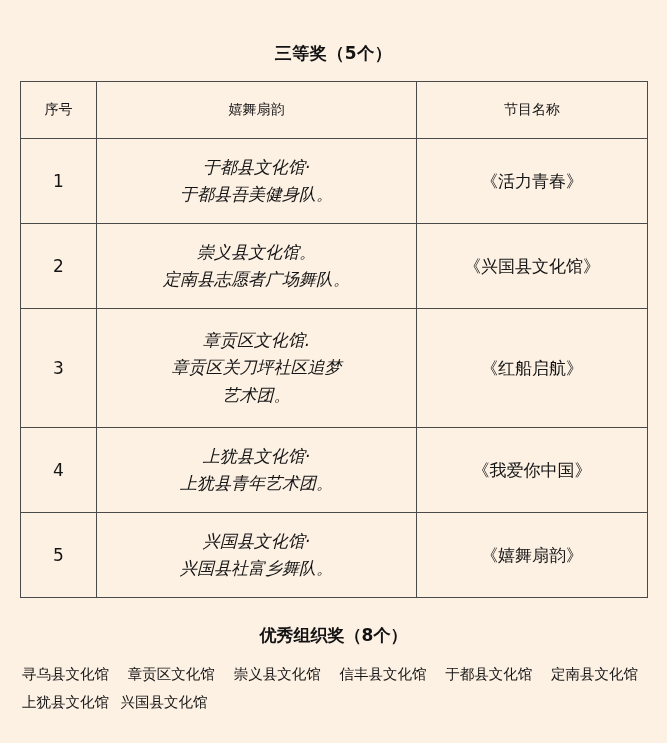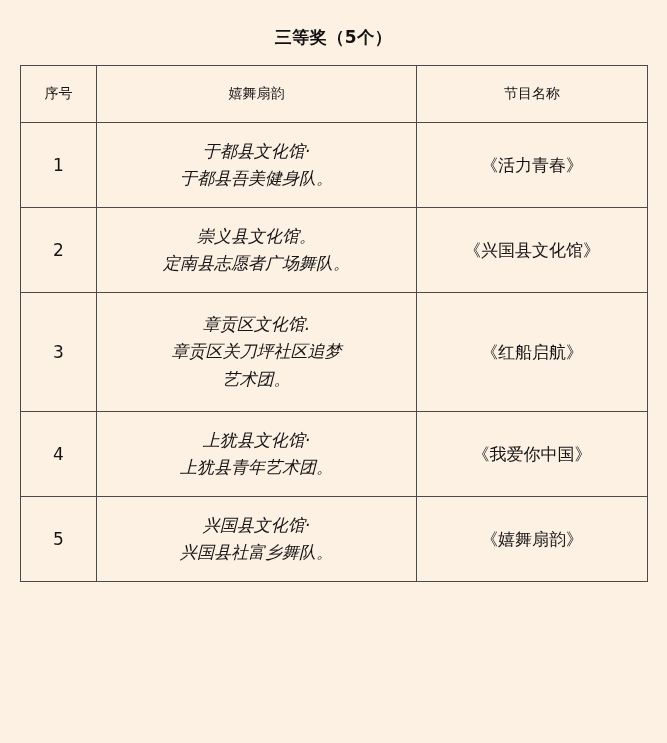--- a/index.html
+++ b/index.html
@@ -11,21 +11,21 @@
     height: 743px;
     background: #fdf1e4;
     font-family: "DejaVu Sans", "Liberation Sans", sans-serif;
     color: #1a1a1a;
     overflow: hidden;
   }
   .page {
     width: 667px;
     height: 534px;
     box-sizing: border-box;
-    padding: 0 20px;
+    padding: 16px 20px;
     position: relative;
     border-radius: 21px;
   }
   .title {
     text-align: center;
     font-size: 17px;
     font-weight: bold;
     letter-spacing: 0.5px;
     padding-top: 26px;
     padding-bottom: 16px;
@@ -161,15 +161,26 @@
           <span class="team-lines">
             <span>兴国县文化馆·</span>
             <span>兴国县社富乡舞队。</span>
           </span>
         </td>
         <td>《嬉舞扇韵》</td>
       </tr>
     </tbody>
   </table>
 
+  <div class="subtitle">优秀组织奖（8个）</div>
 
+  <div class="org-list">
+    <span class="item">寻乌县文化馆</span>
+    <span class="item">章贡区文化馆</span>
+    <span class="item">崇义县文化馆</span>
+    <span class="item">信丰县文化馆</span>
+    <span class="item">于都县文化馆</span>
+    <span class="item">定南县文化馆</span>
+    <span class="item">上犹县文化馆</span>
+    <span class="item">兴国县文化馆</span>
+  </div>
 
 </div>
 
 </body></html>

